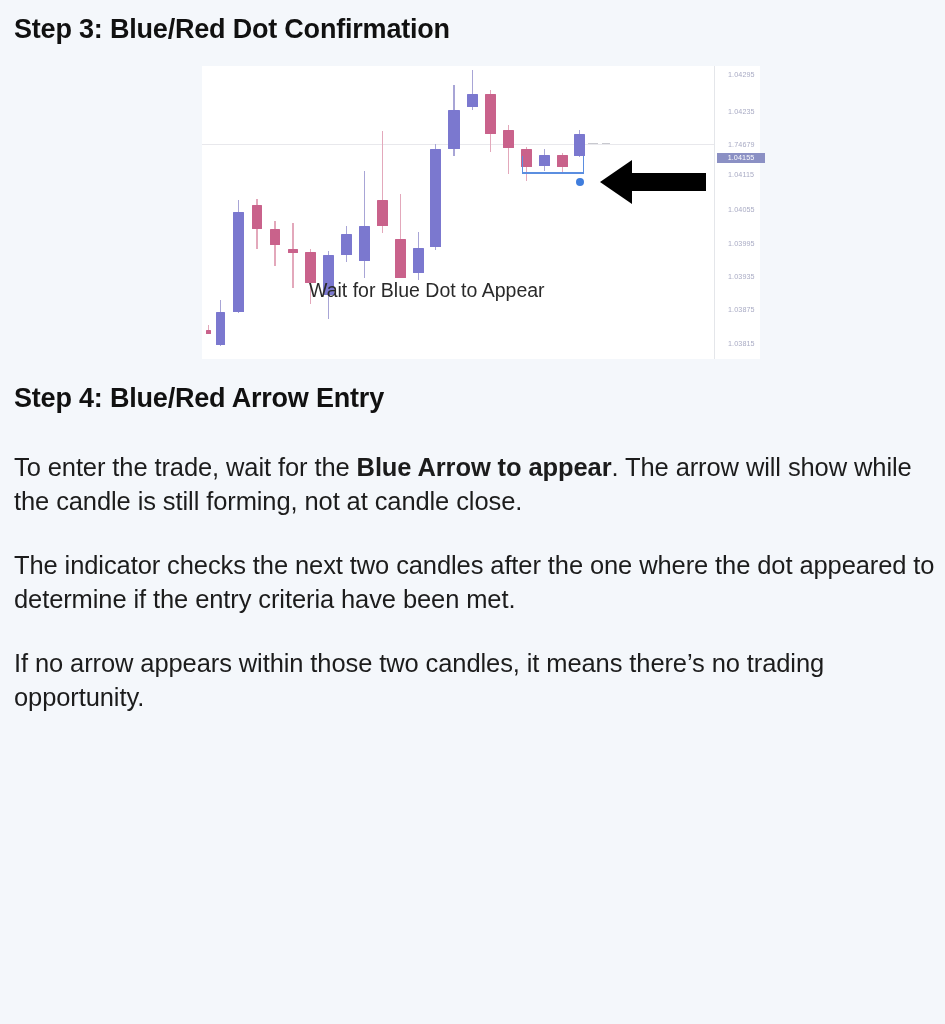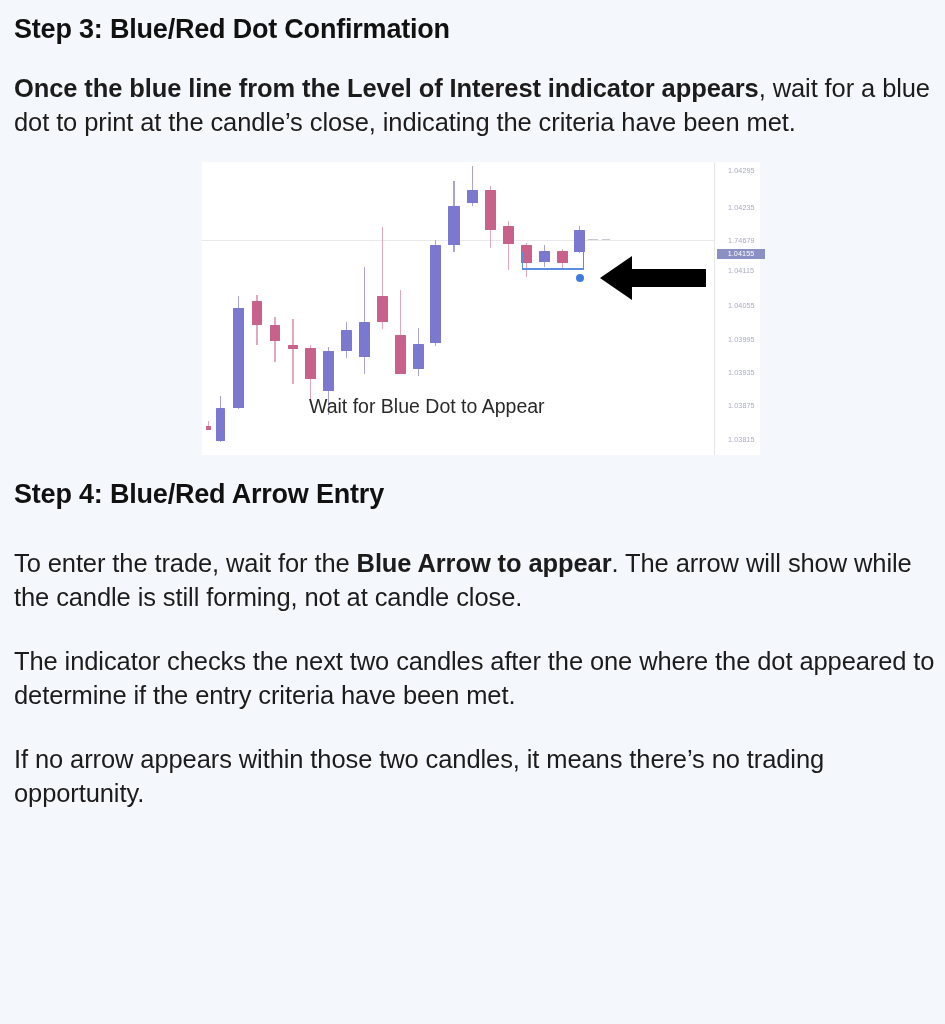--- a/index.html
+++ b/index.html
@@ -157,23 +157,20 @@
     position: absolute;
   }
 </style>
 </head>
 <body>
 
 <div class="page">
 
   <h2 class="heading" id="step3-heading">Step 3: Blue/Red Dot Confirmation</h2>
 
-  <p class="para" id="intro-para">
-    <b>Once the blue line from the Level of Interest indicator appears</b><span>, wait for a blue dot to print at the candle’s close, indicating the criteria have been met.</span>
-  </p>
 
   <div class="chart-wrap">
 
     <div class="chart-plot">
 
       <div class="chart-gridline" style="top:78px;"></div>
 
       <div class="candle c-down" style="left:4px; top:0; width:5px; height:293px;">
         <div class="wick" style="top:259px; height:8px;"></div>
         <div class="body" style="top:264px; height:4px;"></div>
@@ -289,21 +286,21 @@
 
       <div class="dash-marker" style="left:386px; top:77px; width:10px;"></div>
       <div class="dash-marker" style="left:400px; top:77px; width:8px;"></div>
 
       <div class="blue-dot" style="left:374px; top:112px;"></div>
 
       <svg class="arrow-svg" style="left:398px; top:92px;" width="108" height="48" viewBox="0 0 108 48">
         <polygon points="0,24 32,2 32,15 106,15 106,33 32,33 32,46" fill="#000000"></polygon>
       </svg>
 
-      <div class="chart-caption" style="left:107px; top:213px;margin-top:20px;">Wait for Blue Dot to Appear</div>
+      <div class="chart-caption" style="left:107px; top:213px;">Wait for Blue Dot to Appear</div>
     </div>
 
     <div class="chart-divider"></div>
 
     <div class="axis">
       <div class="axis-tick" style="top:4px;">1.04295</div>
       <div class="axis-tick" style="top:41px;">1.04235</div>
       <div class="axis-tick" style="top:74px;">1.74679</div>
       <div class="axis-current" style="top:87px;">1.04155</div>
       <div class="axis-tick" style="top:104px;">1.04115</div>

